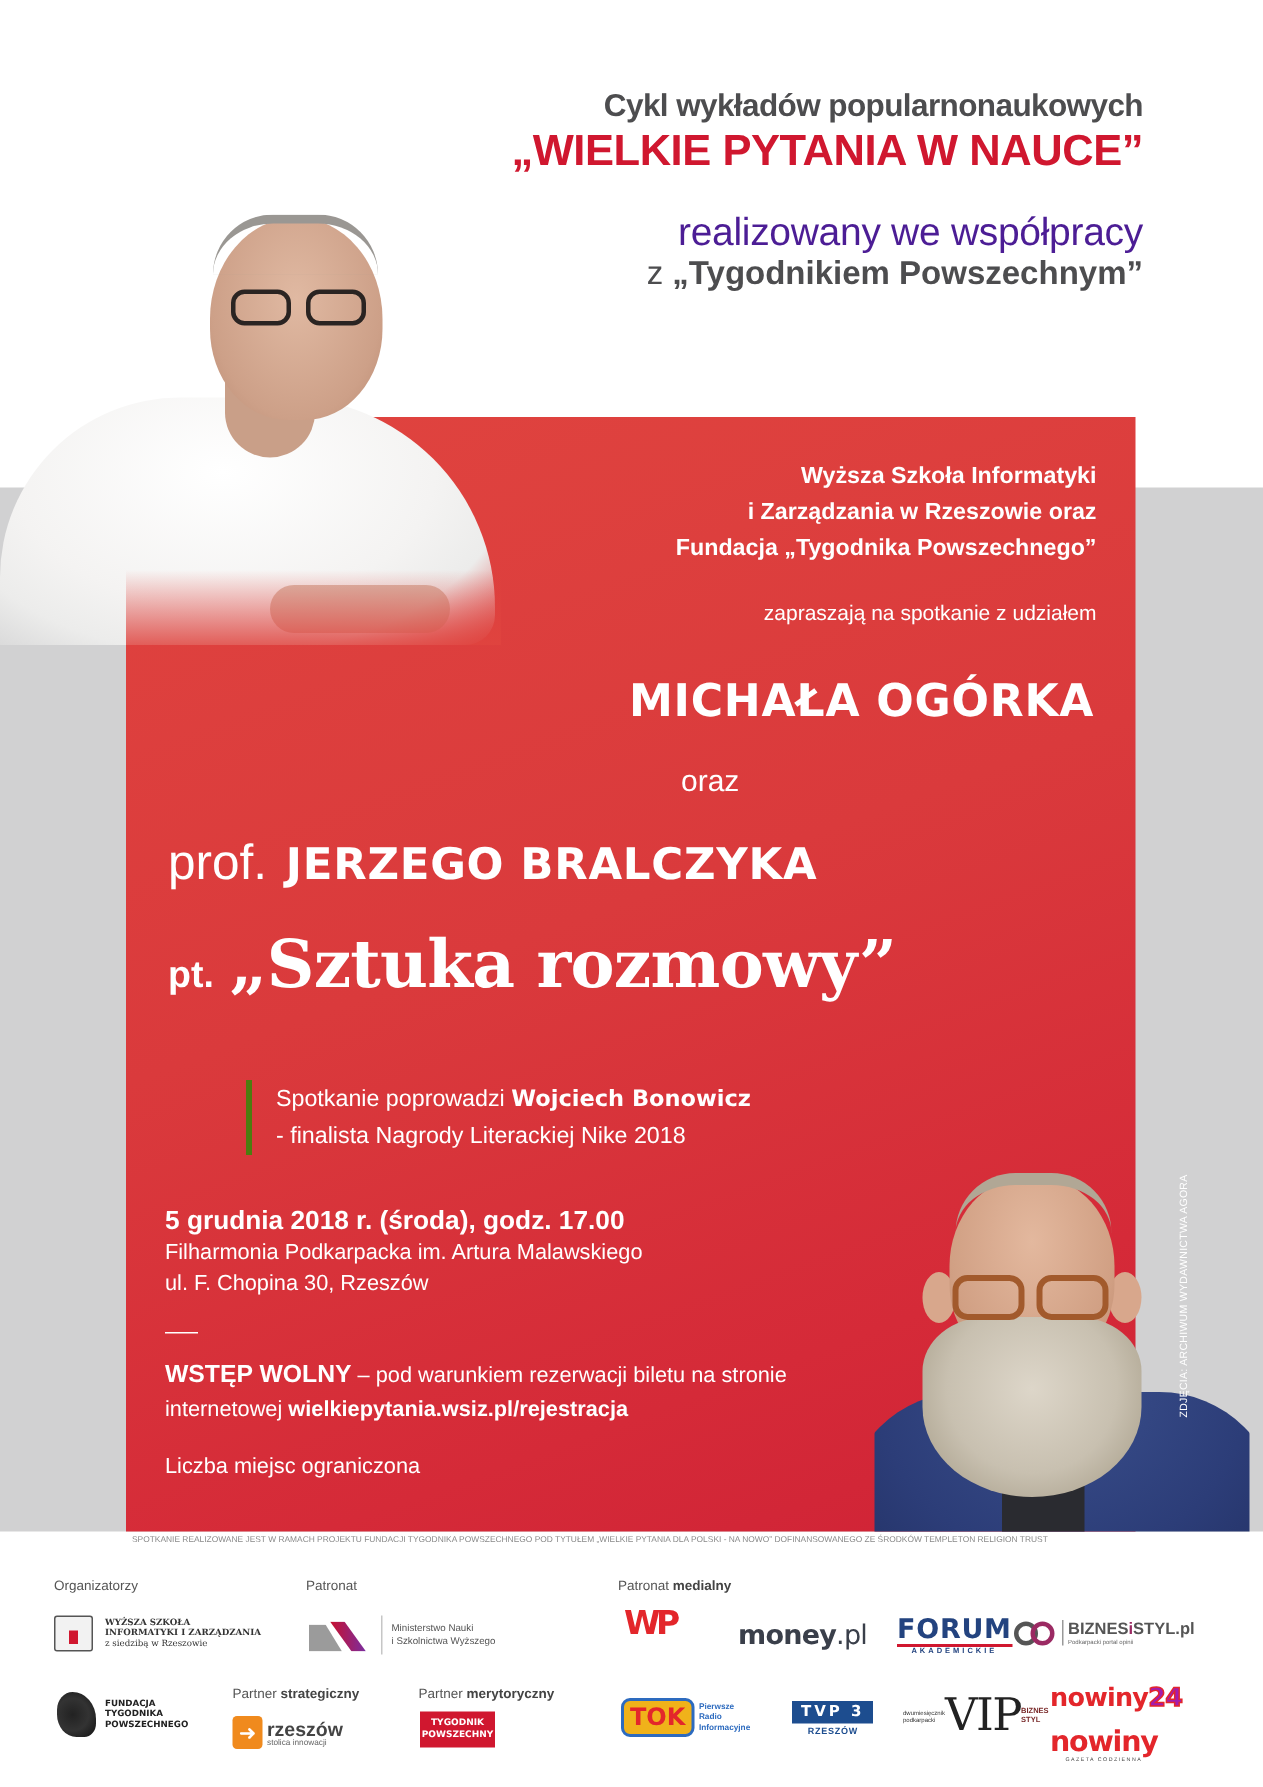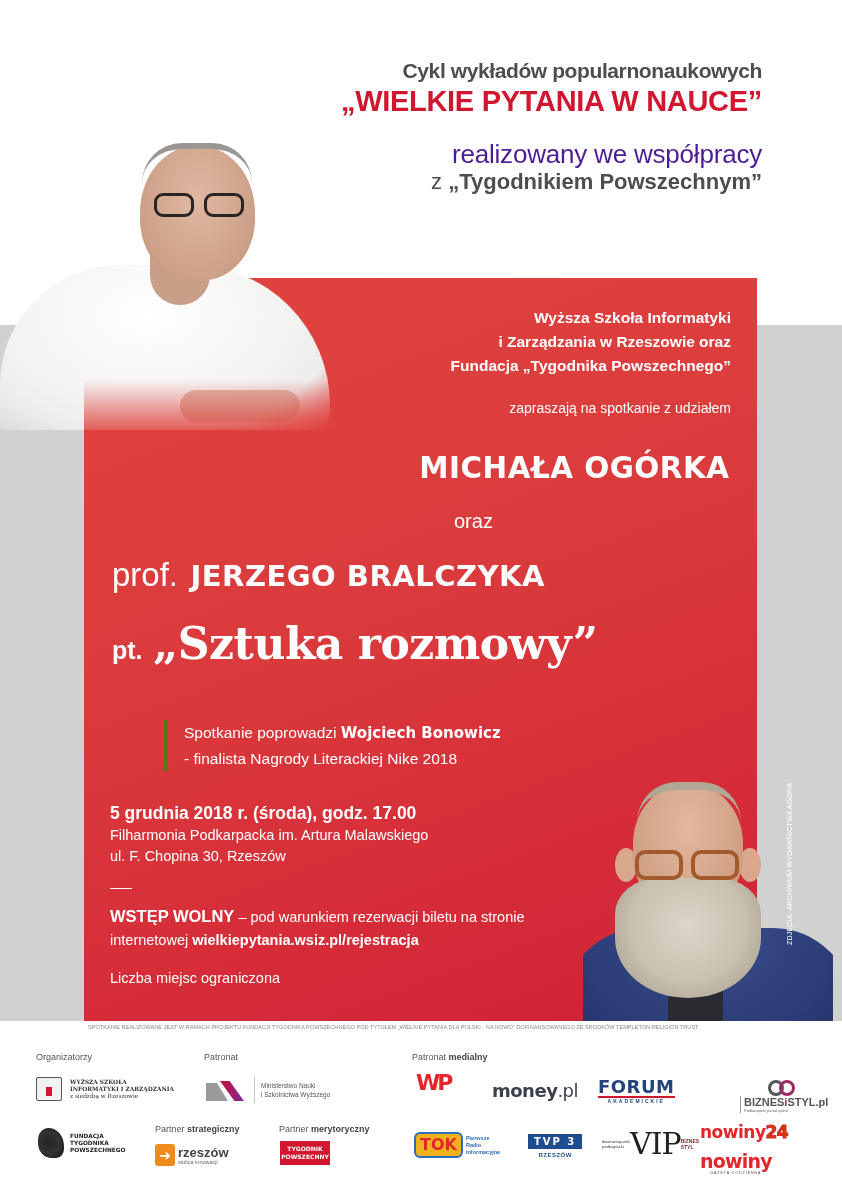--- a/index.html
+++ b/index.html
@@ -113,21 +113,21 @@
   .tok-box { background: #f0b21a; border: 2px solid #2d6bbf; border-radius: 6px; padding: 1px 4px; color: #e3262b; font-family: "DejaVu Sans", sans-serif; font-weight: bold; font-size: 16px; line-height: 20px; margin-right: 3px; }
   .tok-text { font-size: 5.5px; color: #2d6bbf; font-weight: bold; line-height: 7px; }
   .tvp { display: flex; flex-direction: column; align-items: center; }
   .tvp .box { background: #1d4d8f; color: #fff; font-family: "DejaVu Sans", sans-serif; font-size: 10px; font-weight: bold; padding: 2px 6px; letter-spacing: 2px; }
   .tvp .city { font-size: 6px; font-weight: bold; color: #1d4d8f; letter-spacing: 0.5px; margin-top: 3px; }
   .vip { display: flex; flex-direction: row; align-items: center; }
   .vip .top { font-size: 4px; color: #333; }
   .vip .big { font-family: "DejaVu Serif", serif; font-size: 30px; color: #222; line-height: 28px; letter-spacing: -1px; }
   .vip .bot { font-size: 5px; color: #7a2a2a; font-weight: bold; }
   .nowiny24 { font-family: "DejaVu Sans", sans-serif; font-weight: bold; color: #e3262b; font-size: 17px; letter-spacing: -0.5px; }
-  .nowiny24 .n24 { color: #c2410c; -webkit-text-stroke: 1px #e3262b; }
+  .nowiny24 .n24 { color: #a21caf; -webkit-text-stroke: 1px #e3262b; }
   .nowiny { display: flex; flex-direction: column; align-items: center; }
   .nowiny .big { font-family: "DejaVu Sans", sans-serif; font-weight: bold; color: #e3262b; font-size: 19px; letter-spacing: -0.8px; line-height: 19px; }
   .nowiny .small { font-size: 3.5px; color: #444; letter-spacing: 1px; }
 </style>
 </head>
 <body>
 
 <div class="gray-band"></div>
 <div class="red-panel"></div>
 
@@ -276,21 +276,21 @@
   </div>
   <div class="logo" style="left:492px; top:40px;">
     <span class="money"><span>money</span><span class="pl">.pl</span></span>
   </div>
   <div class="logo" style="left:598px; top:38px;">
     <div class="forum">
       <span class="f1">FORUM</span>
       <span class="f2">AKADEMICKIE</span>
     </div>
   </div>
-  <div class="logo" style="left:740px; top:40px;flex-direction:column;">
+  <div class="logo" style="left:676px; top:40px;">
     <div class="bs-mark">
         <span class="a"></span>
         <span class="b"></span>
       </div>
     <div class="bs-text">
       <span class="big"><span>BIZNES</span><i>i</i><span>STYL</span><span>.pl</span></span>
       <span class="small">Podkarpacki portal opinii</span>
     </div>
   </div>
 

